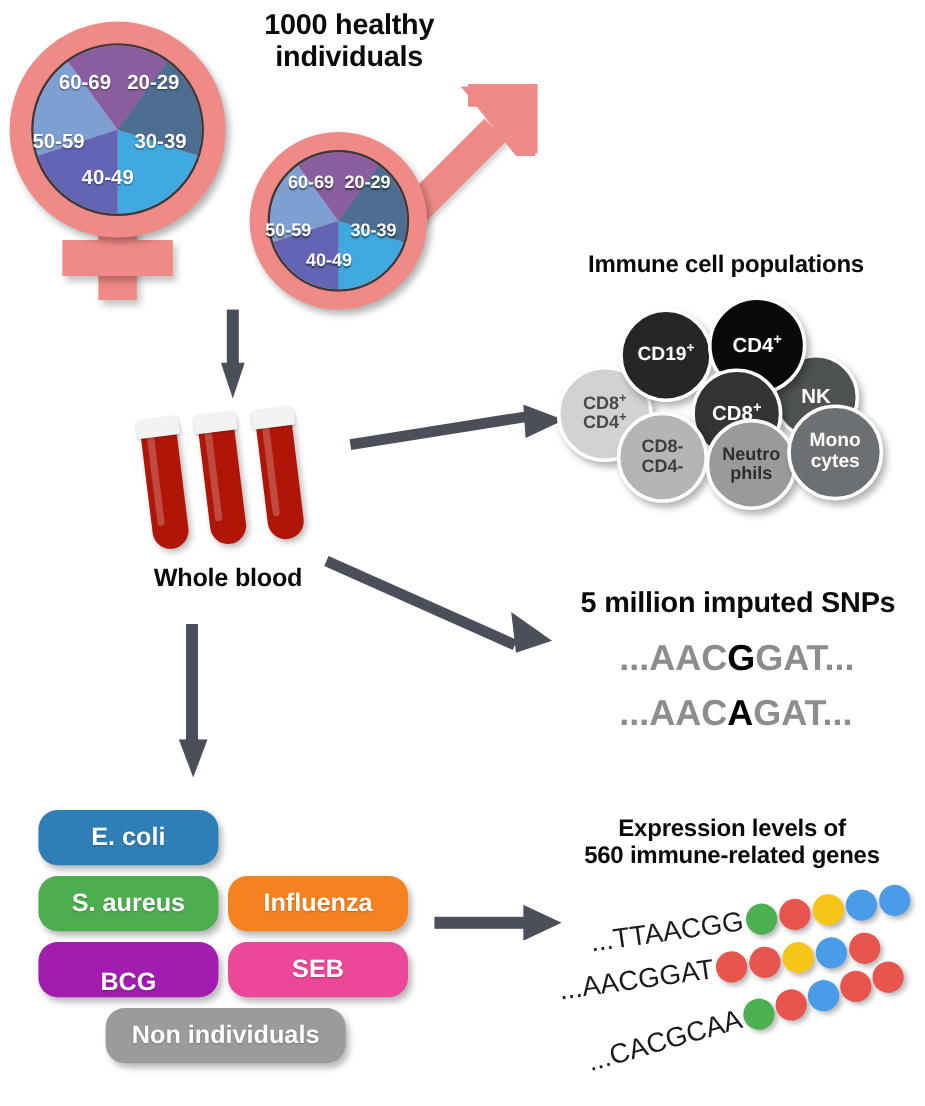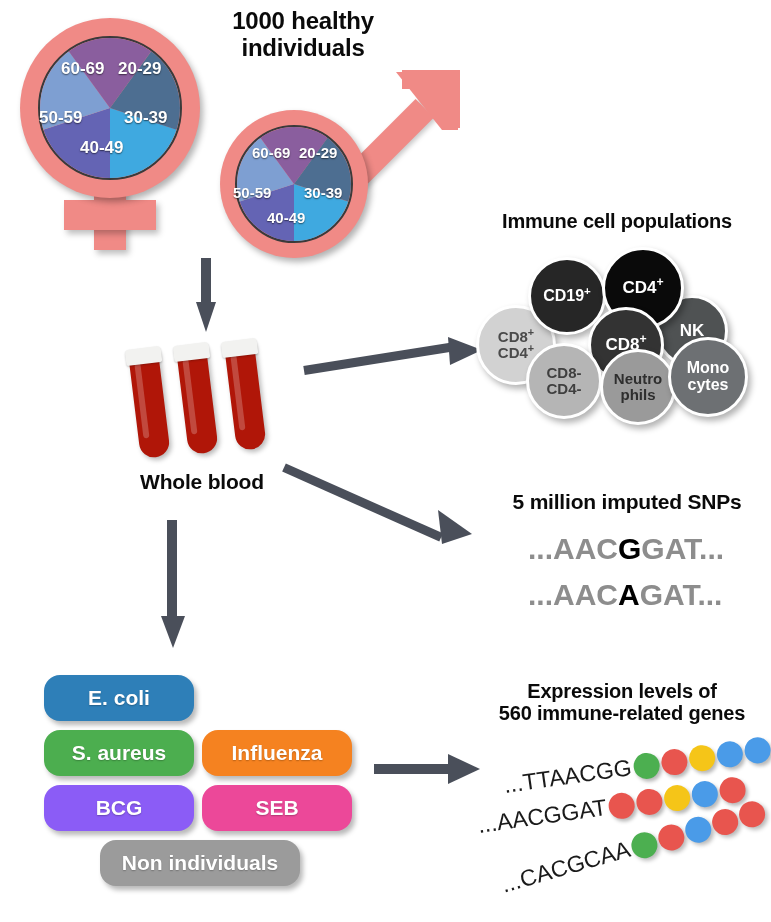--- a/index.html
+++ b/index.html
@@ -1,18 +1,18 @@
 <!DOCTYPE html>
 <html><head>
 <meta charset="utf-8">
 <style>
   html,body{margin:0;padding:0;background:#ffffff;}
   body{width:771px;height:922px;position:relative;overflow:hidden;
        font-family:"Liberation Sans",sans-serif;}
-  .stage{position:absolute;left:12px;top:0;width:759px;height:922px;}
+  .stage{position:absolute;left:0;top:0;width:759px;height:922px;}
   .abs{position:absolute;}
 
   
   .heading{font-weight:bold;color:#0a0a0a;text-align:center;line-height:1.12;
            letter-spacing:-0.2px;}
 
   
   .sym{position:absolute;}
   .sym-ring{position:absolute;border-radius:50%;background:#f08a86;
             box-shadow:3px 4px 6px rgba(0,0,0,0.30);}
@@ -203,21 +203,21 @@
     <div class="cell" style="left:130px;top:104px;width:76px;height:76px;background:#9a9a9a;
                 color:#2e2e2e;font-size:15px;z-index:6;">
       <span>Neutro<br>phils</span>
     </div>
     <div class="cell" style="left:198px;top:92px;width:80px;height:80px;background:#6d7073;
                 color:#ffffff;font-size:16px;z-index:7;">
       <span>Mono<br>cytes</span>
     </div>
   </div>
 
-  <div class="heading abs" style="left:470px;top:490px;width:290px;font-size:21px;">
+  <div class="heading abs" style="left:470px;top:490px;width:290px;font-size:24px;">
     <span>5 million imputed SNPs</span>
   </div>
 
   <div class="abs" style="left:484px;top:532px;width:270px;height:90px;">
     <div class="snp-row" style="left:0px;top:0px;font-size:30px;">
       <span class="mid">...AAC</span><span class="variant">G</span><span class="mid">GAT...</span>
     </div>
     <div class="snp-row" style="left:0px;top:46px;font-size:30px;">
       <span class="mid">...AAC</span><span class="variant">A</span><span class="mid">GAT...</span>
     </div>
@@ -226,21 +226,21 @@
   <div class="abs" style="left:30px;top:675px;width:320px;height:225px;">
     <div class="pill" style="left:2px;top:0px;width:150px;height:46px;background:#2e7fb8;font-size:21px;">
       <span>E. coli</span>
     </div>
     <div class="pill" style="left:2px;top:55px;width:150px;height:46px;background:#4cae4f;font-size:21px;">
       <span>S. aureus</span>
     </div>
     <div class="pill" style="left:160px;top:55px;width:150px;height:46px;background:#f58220;font-size:21px;">
       <span>Influenza</span>
     </div>
-    <div class="pill" style="left:2px;top:110px;width:150px;height:46px;background:#8b5cf6;font-size:21px;">
+    <div class="pill" style="left:2px;top:110px;width:150px;height:46px;background:#a21caf;font-size:21px;align-items:flex-end;">
       <span>BCG</span>
     </div>
     <div class="pill" style="left:160px;top:110px;width:150px;height:46px;background:#ec4899;font-size:21px;">
       <span>SEB</span>
     </div>
     <div class="pill" style="left:58px;top:165px;width:200px;height:46px;background:#9b9b9b;font-size:21px;">
       <span>Non individuals</span>
     </div>
   </div>
 

